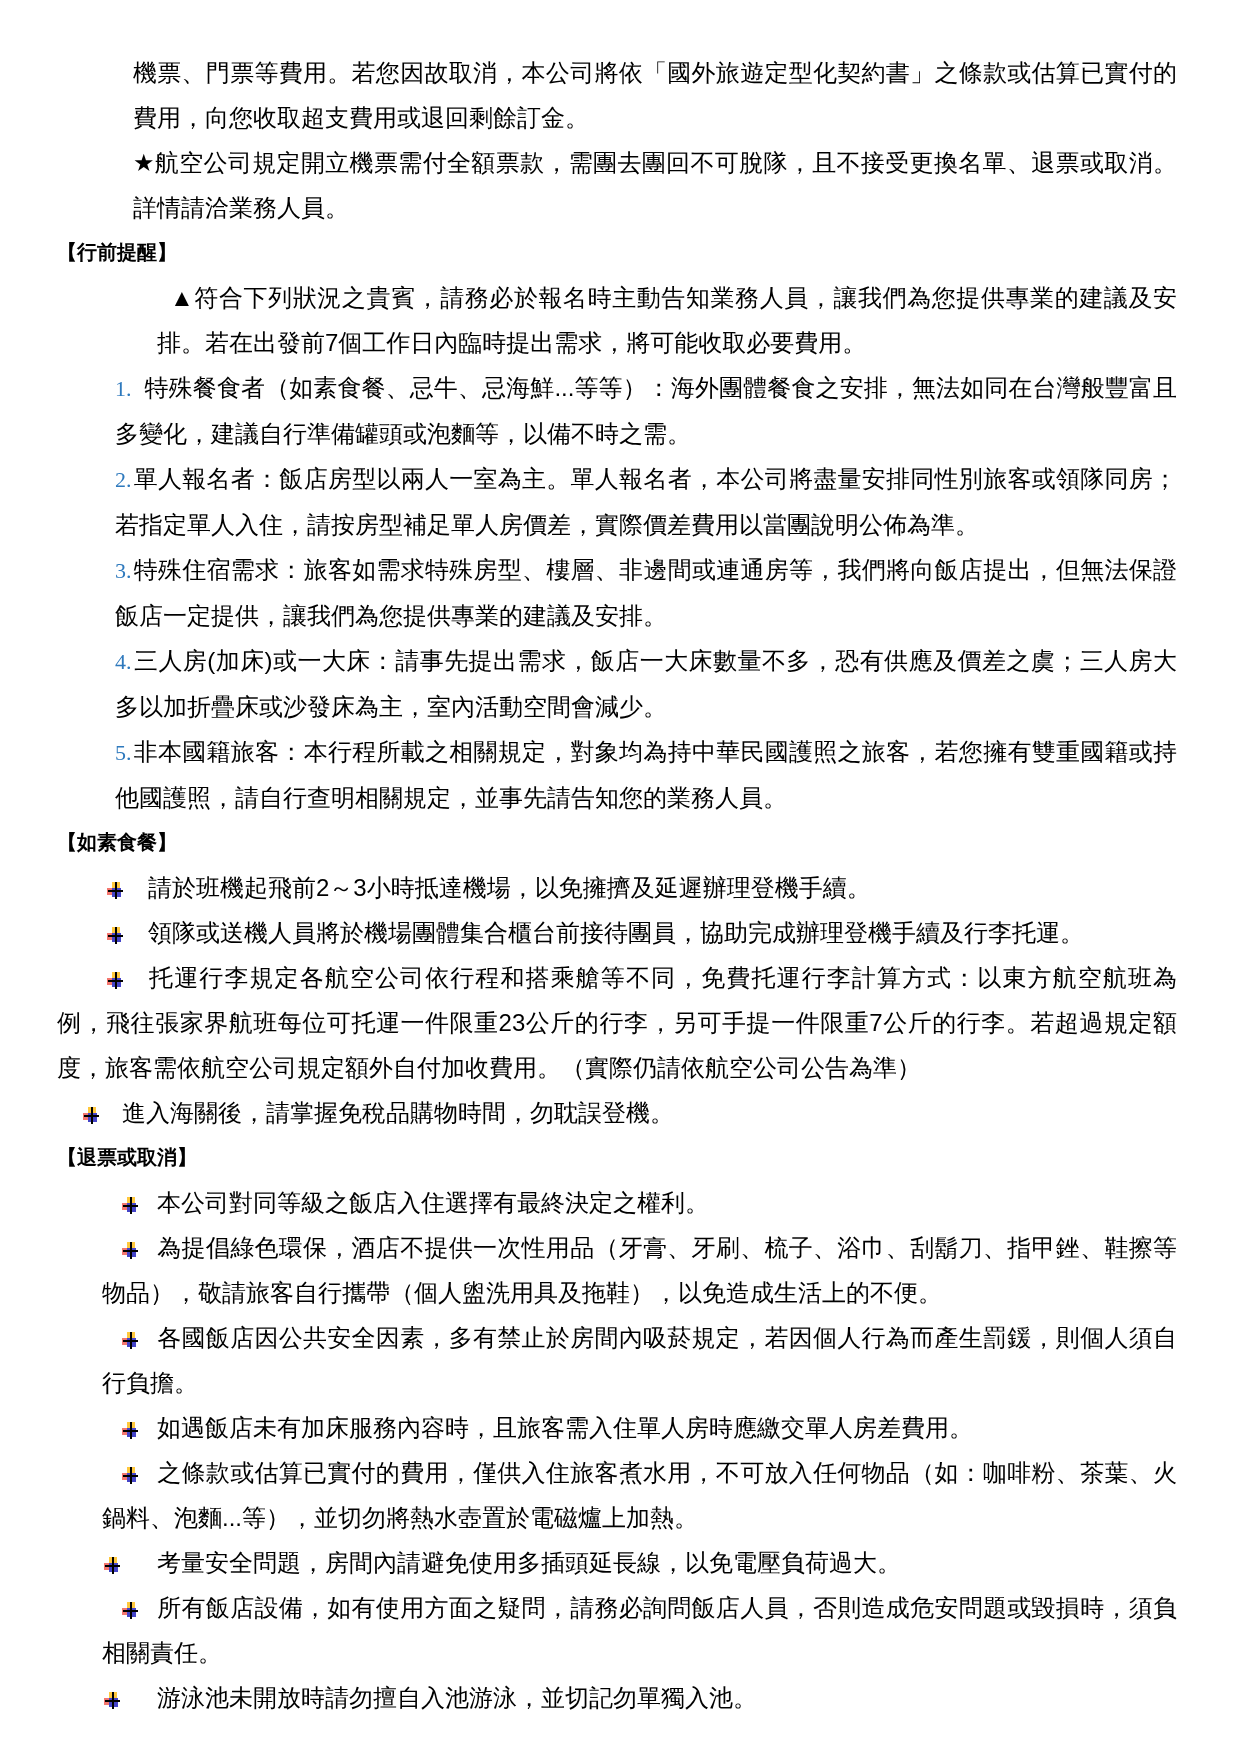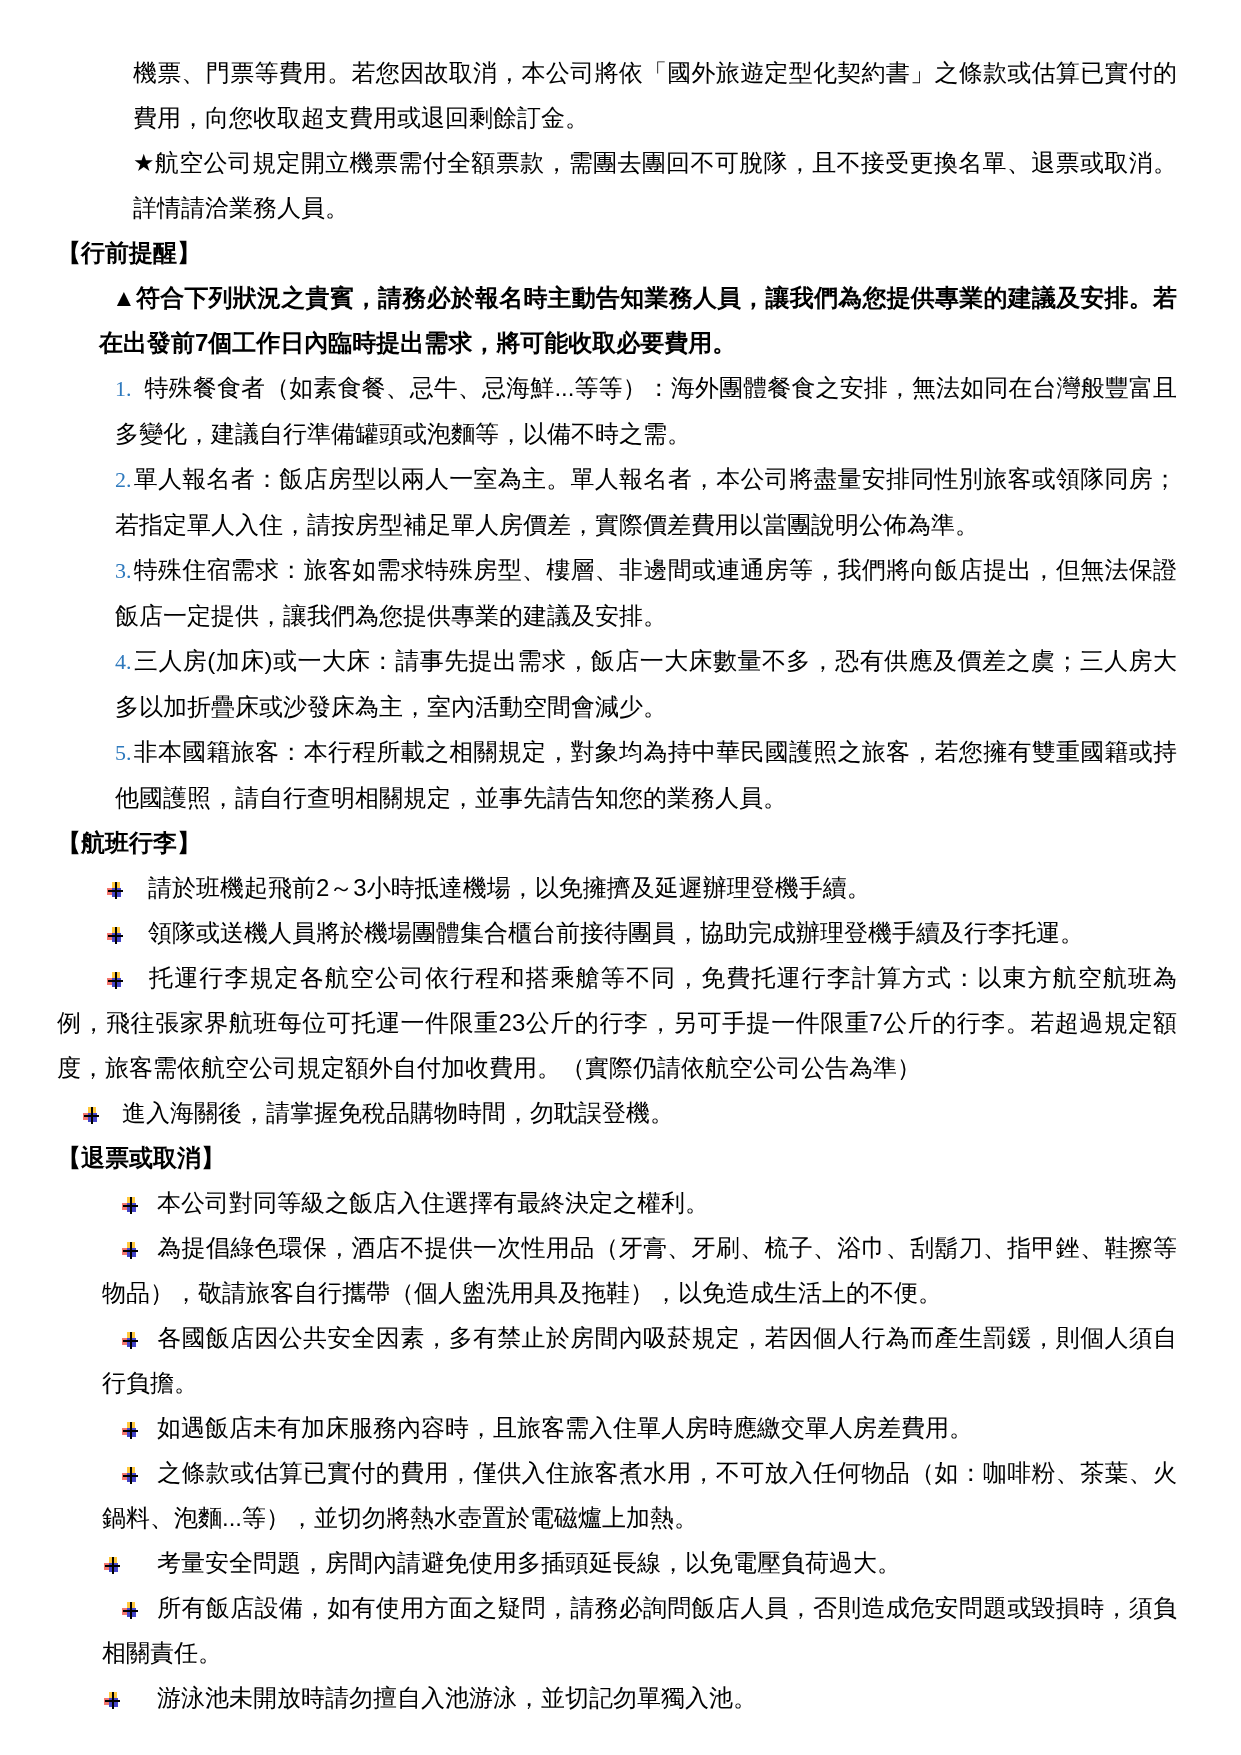--- a/index.html
+++ b/index.html
@@ -11,27 +11,27 @@
     font-family: "Liberation Sans", "DejaVu Sans", sans-serif;
     font-size: 24px;
     line-height: 45px;
     -webkit-font-smoothing: antialiased;
   }
   .doc { padding: 50px 64px 0 57px; }
   p { margin: 0; }
 
   .section-title {
     font-weight: 700;
-    font-size: 24px;
+    font-size: 20px;
     line-height: 45px;
     margin: 0;
   }
 
   .para       { margin-left: 76px; text-align: justify; }
-  .intro-note { margin-left: 42px; text-align: justify; text-indent: 13px; font-weight: bold; }
+  .intro-note { margin-left: 100px; text-align: justify; text-indent: 13px; }
 
   .num-item { margin-left: 58px; text-align: justify; }
   .num {
     font-family: "Liberation Serif", "DejaVu Serif", serif;
     font-size: 22px;
   }
   .num-gap-wide   { margin-right: 13px; }
   .num-gap-narrow { margin-right: 2px; }
 
   
@@ -77,21 +77,21 @@
   <p class="num-item"><span class="num num-gap-wide" style="color: rgb(46, 121, 189);">1.</span><span>特殊餐食者（如素食餐、忌牛、忌海鮮...等等）：海外團體餐食之安排，無法如同在台灣般豐富且多變化，建議自行準備罐頭或泡麵等，以備不時之需。</span></p>
 
   <p class="num-item"><span class="num num-gap-narrow" style="color: rgb(46, 121, 189);">2.</span><span>單人報名者：飯店房型以兩人一室為主。單人報名者，本公司將盡量安排同性別旅客或領隊同房；若指定單人入住，請按房型補足單人房價差，實際價差費用以當團說明公佈為準。</span></p>
 
   <p class="num-item"><span class="num num-gap-narrow" style="color: rgb(46, 121, 189);">3.</span><span>特殊住宿需求：旅客如需求特殊房型、樓層、非邊間或連通房等，我們將向飯店提出，但無法保證飯店一定提供，讓我們為您提供專業的建議及安排。</span></p>
 
   <p class="num-item"><span class="num num-gap-narrow" style="color: rgb(46, 121, 189);">4.</span><span>三人房(加床)或一大床：請事先提出需求，飯店一大床數量不多，恐有供應及價差之虞；三人房大多以加折疊床或沙發床為主，室內活動空間會減少。</span></p>
 
   <p class="num-item"><span class="num num-gap-narrow" style="color: rgb(46, 121, 189);">5.</span><span>非本國籍旅客：本行程所載之相關規定，對象均為持中華民國護照之旅客，若您擁有雙重國籍或持他國護照，請自行查明相關規定，並事先請告知您的業務人員。</span></p>
 
-  <p class="section-title">【航班行李】</p>
+  <p class="section-title">【如素食餐】</p>
 
   <p class="fb"><span class="bullet-icon"><span class="sq-y"></span><span class="sq-r"></span><span class="sq-b"></span><span class="ln-v"></span><span class="ln-h"></span></span><span>請於班機起飛前2～3小時抵達機場，以免擁擠及延遲辦理登機手續。</span></p>
 
   <p class="fb"><span class="bullet-icon"><span class="sq-y"></span><span class="sq-r"></span><span class="sq-b"></span><span class="ln-v"></span><span class="ln-h"></span></span><span>領隊或送機人員將於機場團體集合櫃台前接待團員，協助完成辦理登機手續及行李托運。</span></p>
 
   <p class="fb"><span class="bullet-icon"><span class="sq-y"></span><span class="sq-r"></span><span class="sq-b"></span><span class="ln-v"></span><span class="ln-h"></span></span><span>托運行李規定各航空公司依行程和搭乘艙等不同，免費托運行李計算方式：以東方航空航班為例，飛往張家界航班每位可托運一件限重23公斤的行李，另可手提一件限重7公斤的行李。若超過規定額度，旅客需依航空公司規定額外自付加收費用。（實際仍請依航空公司公告為準）</span></p>
 
   <p class="fb fb-last"><span class="bullet-icon"><span class="sq-y"></span><span class="sq-r"></span><span class="sq-b"></span><span class="ln-v"></span><span class="ln-h"></span></span><span>進入海關後，請掌握免稅品購物時間，勿耽誤登機。</span></p>
 
   <p class="section-title">【退票或取消】</p>

